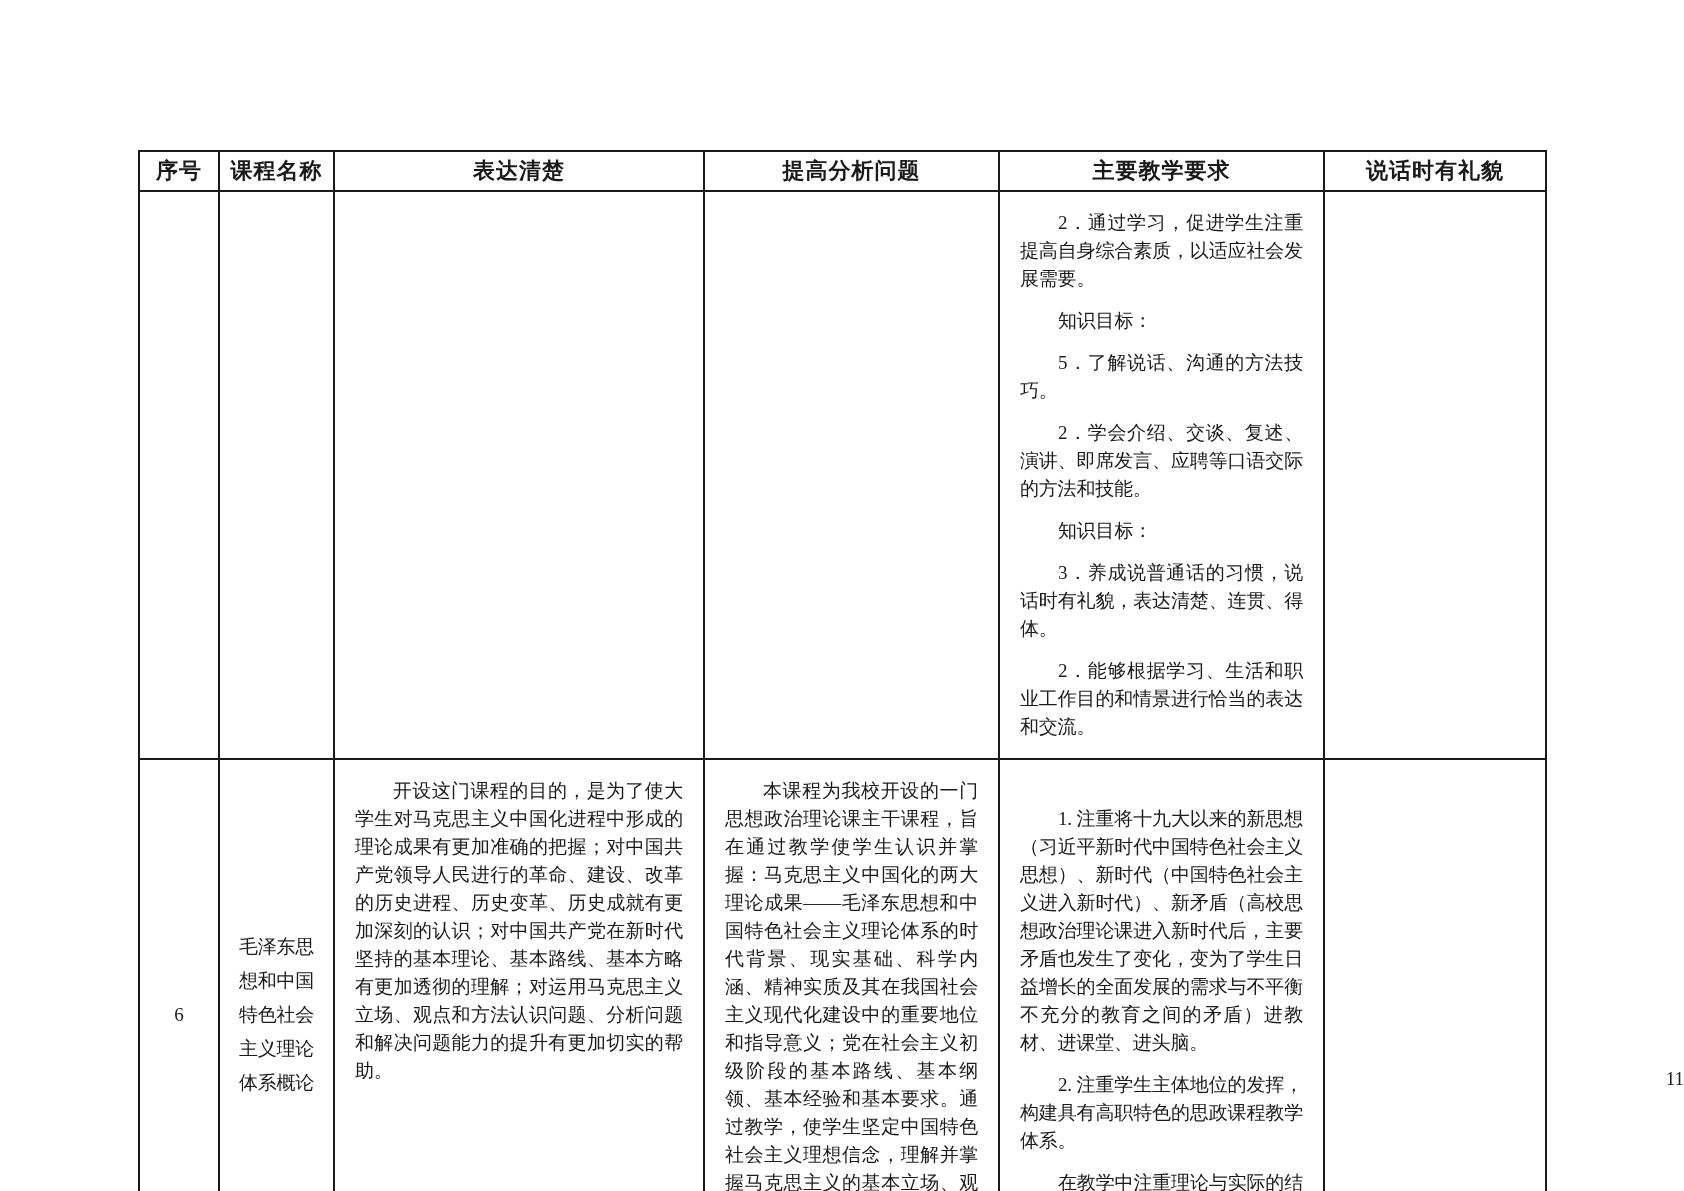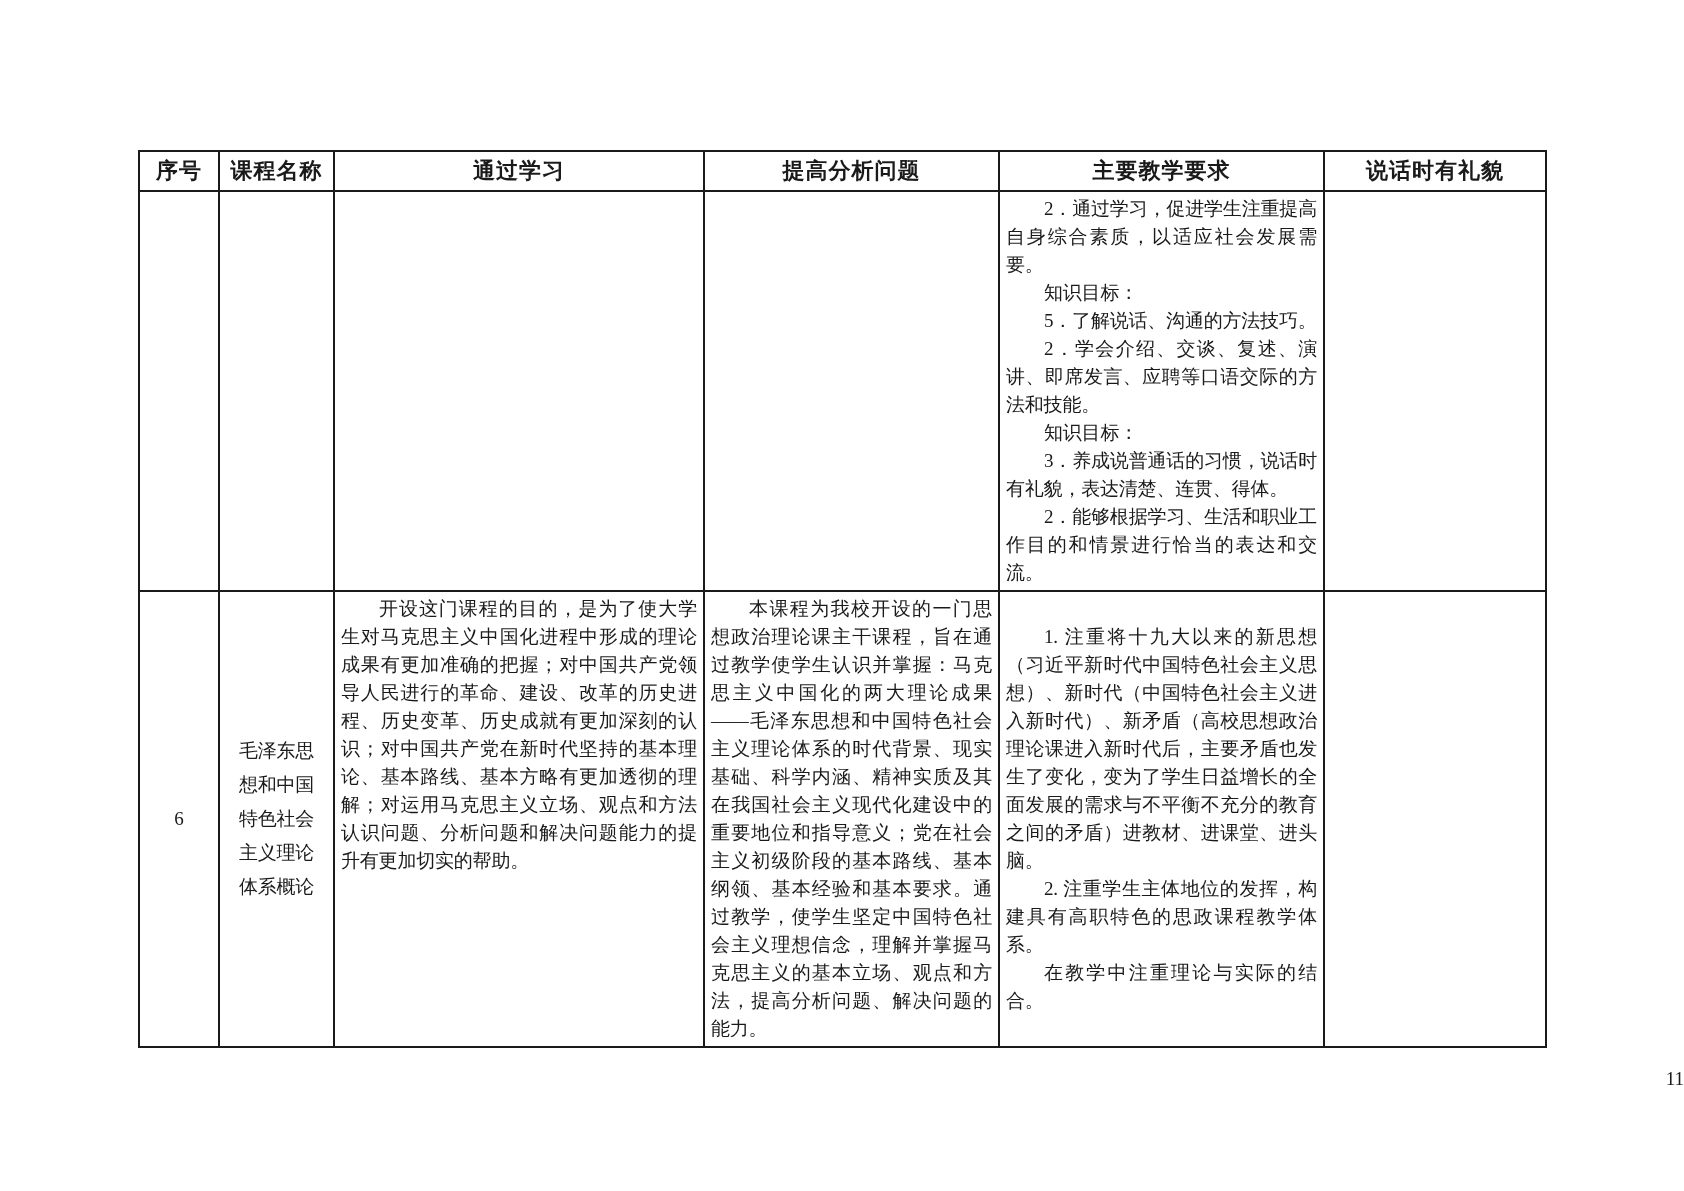--- a/index.html
+++ b/index.html
@@ -48,21 +48,21 @@
     letter-spacing: 1px;
   }
 
   td.cell {
     font-size: 19px;
     letter-spacing: -0.2px;
     line-height: 28px;
     padding: 3px 6px;
   }
   td.cell p {
-    margin: 0;
+    margin: 14px;
     text-indent: 2em;
     text-align: justify;
     text-align-last: left;
     text-justify: inter-ideograph;
     word-break: break-all;
   }
   td.seq-cell {
     text-align: center;
     vertical-align: middle;
     font-size: 19px;
@@ -98,21 +98,21 @@
     <col class="c-name">
     <col class="c-obj">
     <col class="c-cont">
     <col class="c-req">
     <col class="c-ideo">
   </colgroup>
   <thead>
     <tr>
       <th>序号</th>
       <th>课程名称</th>
-      <th>通过学习</th>
+      <th>表达清楚</th>
       <th>提高分析问题</th>
       <th>主要教学要求</th>
       <th>说话时有礼貌</th>
     </tr>
   </thead>
   <tbody>
     <tr class="row-cont">
       <td class="seq-cell"></td>
       <td class="name-cell"></td>
       <td class="cell"></td>

